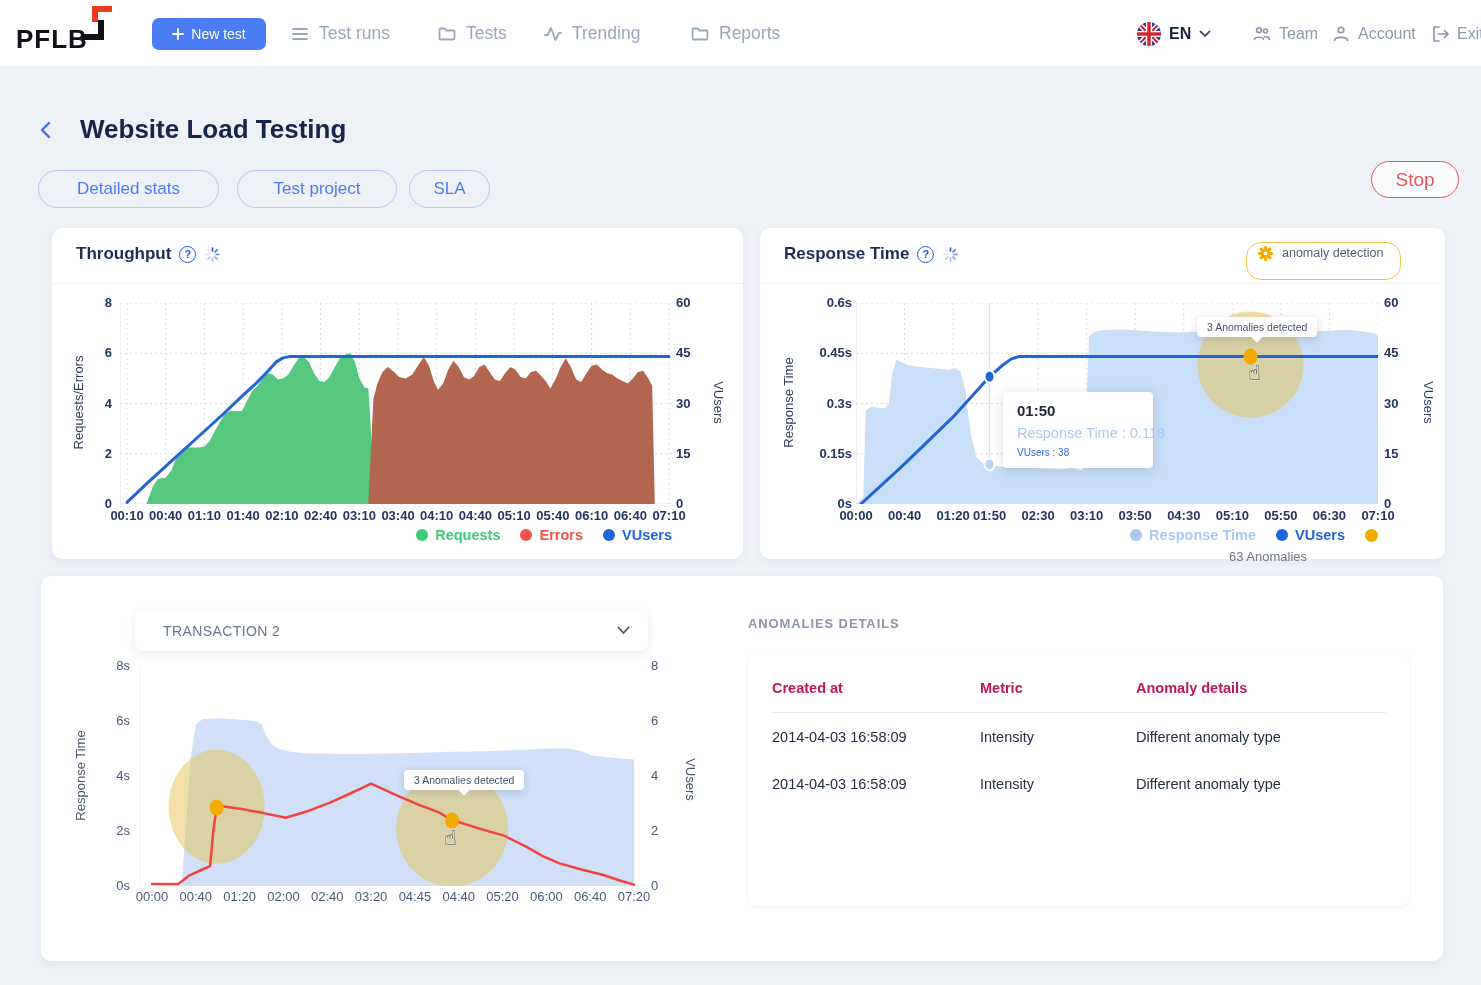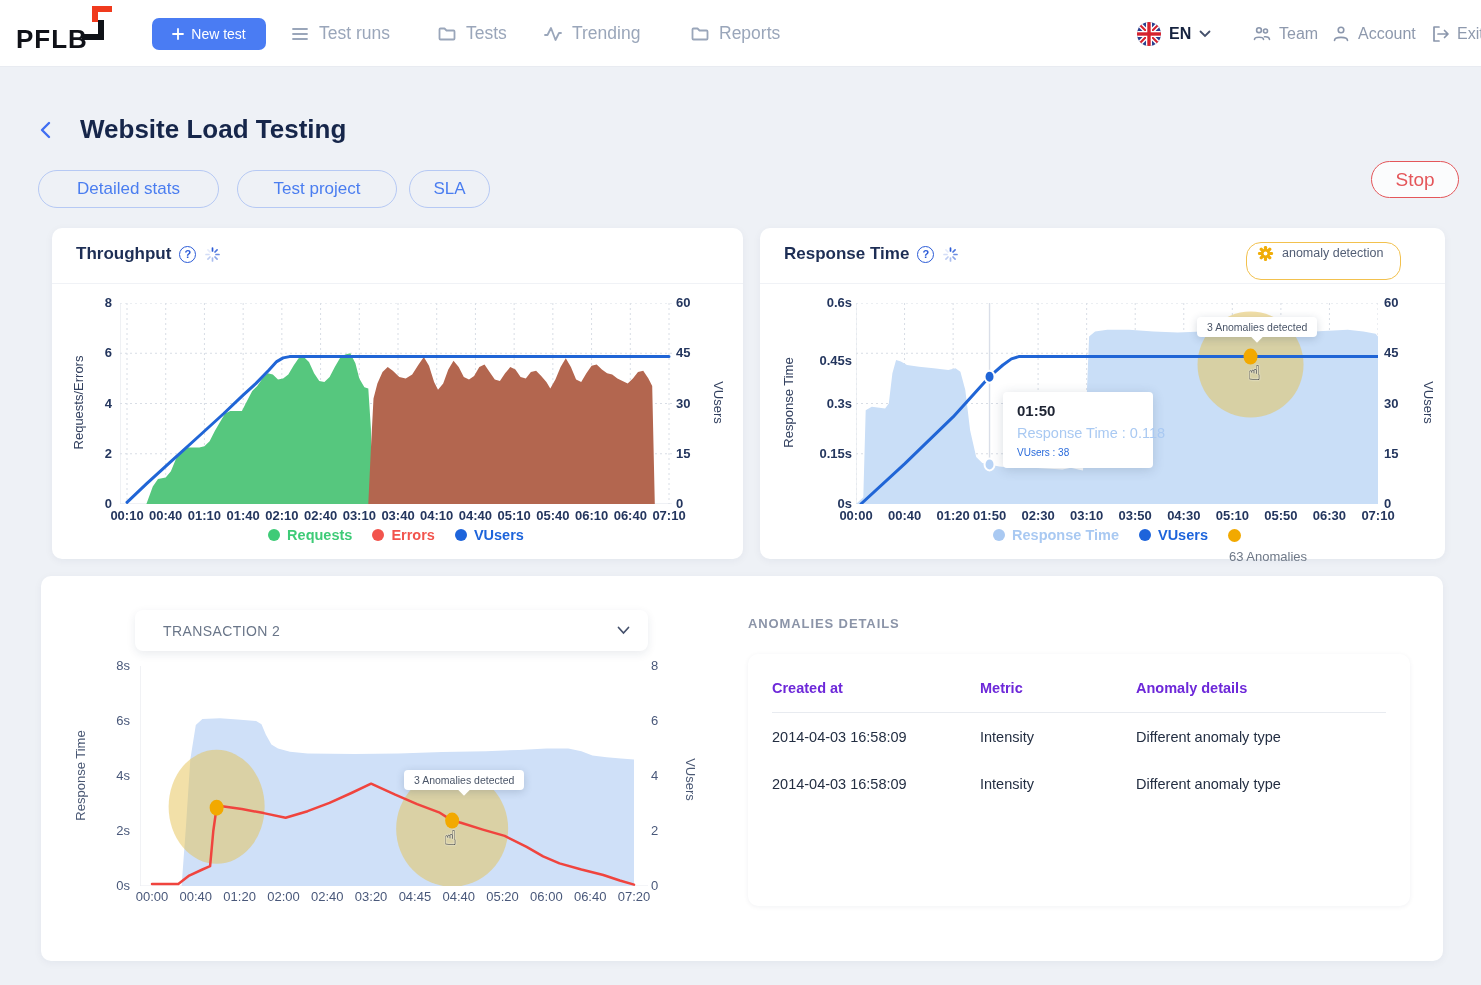--- a/index.html
+++ b/index.html
@@ -67,37 +67,37 @@
   .plot { position:absolute; }
   .yticks { position:absolute; }
   .yticks span { position:absolute; right:0; white-space:nowrap; }
   .yticks.right-side span { right:auto; left:0; }
   .xticks { position:absolute; height:18px; }
   .xticks span { position:absolute; transform:translateX(-50%); white-space:nowrap; }
   .tick-strong { font-size:13px; font-weight:700; color:#24365e; }
   .tick-soft { font-size:13px; font-weight:500; color:#49587a; }
   .vlabel { position:absolute; width:140px; text-align:center; font-size:13px; color:#32405f; }
   .rot-l { transform:rotate(-90deg); } .rot-r { transform:rotate(90deg); }
-  .legend { position:absolute; display:flex; justify-content:center; align-items:center; gap:20px; }
+  .legend { position:absolute; display:flex; justify-content:flex-end; align-items:center; gap:20px; }
   .legend .item { display:flex; align-items:center; gap:7px; font-size:14.5px; font-weight:600; cursor:pointer; }
   .dot { width:12px; height:12px; border-radius:50%; }
   #rt-anom-count { position:absolute; left:438px; top:321px; width:140px; text-align:center;
     font-size:13px; color:#6e7887; }
 
   
   #tx-select { position:absolute; left:94px; top:34px; width:513px; height:41px; background:#fff;
     border-radius:8px; box-shadow:0 3px 10px rgba(25,39,80,.09); display:flex; align-items:center;
     justify-content:space-between; padding:0 18px 0 28px; cursor:pointer; }
   #tx-select .val { font-size:14px; color:#6a7689; letter-spacing:.4px; }
   #anom-title { position:absolute; left:707px; top:40px; font-size:13px; font-weight:600;
     color:#8b94a8; letter-spacing:.9px; }
   #anom-table { position:absolute; left:707px; top:78px; width:662px; height:252px; background:#fff;
     border-radius:10px; box-shadow:0 1px 5px rgba(23,38,75,.06); padding:22px 24px 0 24px; }
   .t-row { display:grid; grid-template-columns:208px 156px 1fr; align-items:center; }
-  .t-head { font-size:14.5px; font-weight:700; color:#6d28d9; height:24px; }
+  .t-head { font-size:14.5px; font-weight:700; color:#be185d; height:24px; }
   .t-div { height:1px; background:#e8ebf0; margin-top:12px; }
   .t-body { height:47px; font-size:14.5px; color:#232e42; }
   .t-body:first-of-type { margin-top:10px; }
 
   
   .hover-tip { position:absolute; background:#fff; border-radius:4px;
     box-shadow:0 2px 12px rgba(40,60,90,.18); padding:10px 14px; z-index:10; }
   #rt-tooltip { left:1003px; top:392px; width:150px; }
   #rt-tooltip .l1 { font-size:15px; font-weight:600; color:#1e2433; margin-bottom:6px; }
   #rt-tooltip .l2 { font-size:14.5px; color:#a9c9f2; margin-bottom:6px; white-space:nowrap; }
@@ -326,21 +326,21 @@
     </svg>
     <span>anomaly detection</span>
   </button>
   <div class="card-divider"></div>
   <span class="vlabel rot-l" style="left:-42px; top:167px;">Response Time</span>
   <span class="vlabel rot-r" style="left:598px; top:167px;">VUsers</span>
   <div class="yticks tick-strong" id="rt-plot-yl" style="left:40px; top:75px; width:52px; height:201px;">
       <span style="top: 193px;">0s</span>
       <span style="top: 142.75px;">0.15s</span>
       <span style="top: 92.5px;">0.3s</span>
-      <span style="top: 42.25px; margin-top: 8px;">0.45s</span>
+      <span style="top: 42.25px;">0.45s</span>
       <span style="top: -8px;">0.6s</span>
     </div>
   <div class="yticks right-side tick-strong" id="rt-plot-yr" style="left:624px; top:75px; width:34px; height:201px;">
       <span style="top: 193px;">0</span>
       <span style="top: 142.75px;">15</span>
       <span style="top: 92.5px;">30</span>
       <span style="top: 42.25px;">45</span>
       <span style="top: -8px;">60</span>
     </div>
   <div class="plot" id="rt-plot" style="left:96px; top:75px; width:522px; height:201px;"><svg width="522" height="201" viewBox="0 0 522 201">

